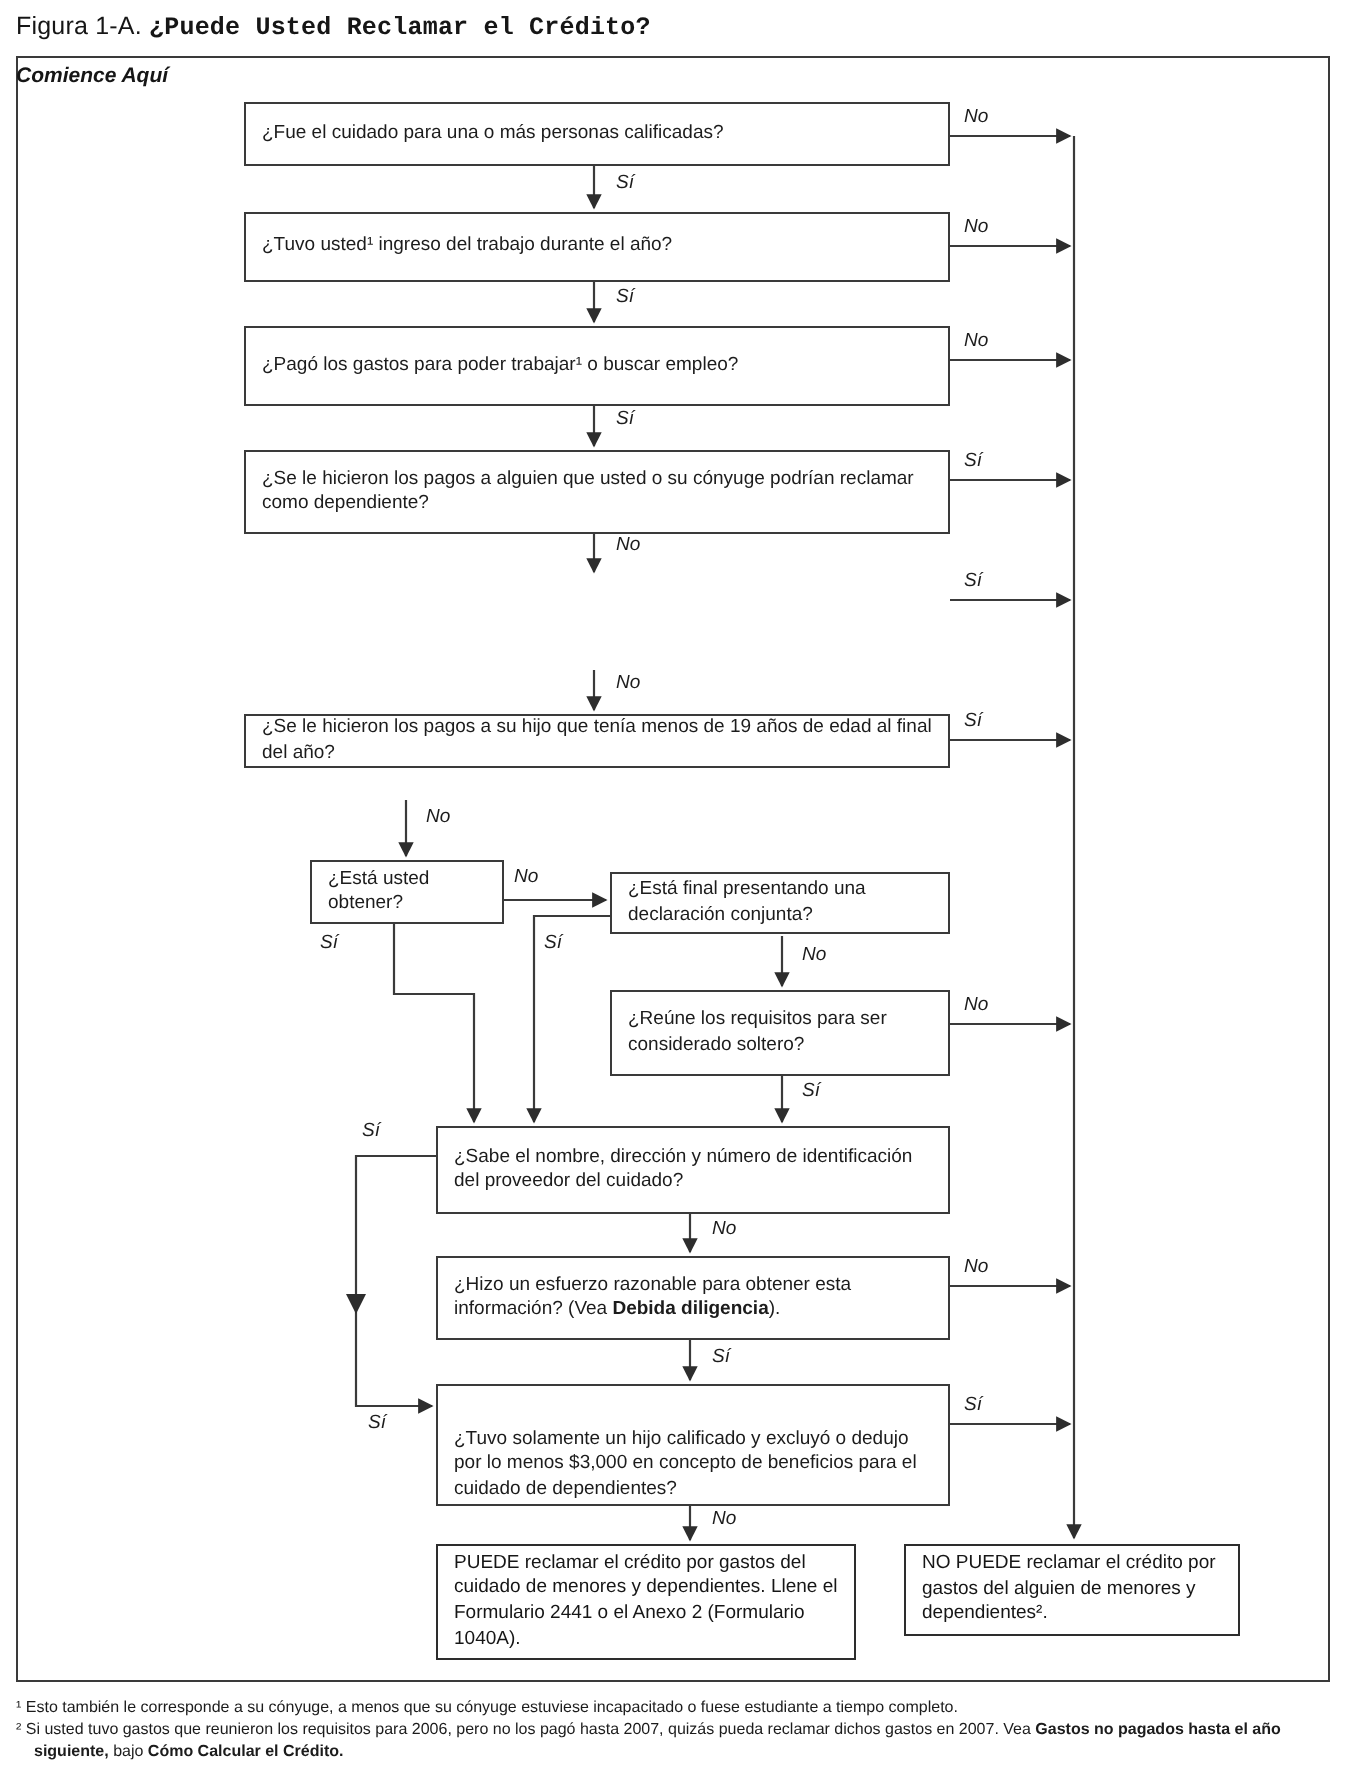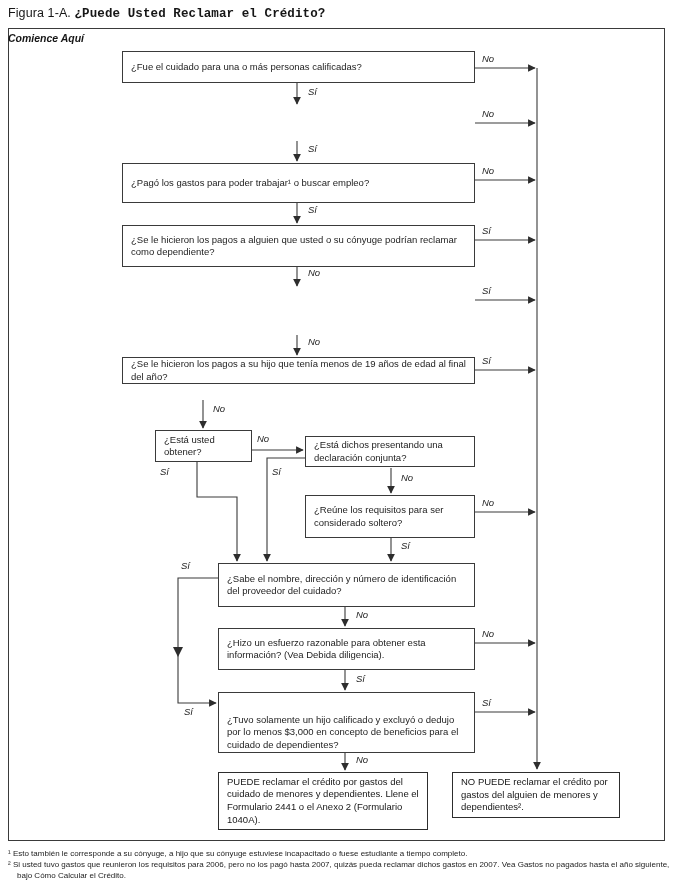--- a/index.html
+++ b/index.html
@@ -32,21 +32,21 @@
   }
   .rbox{
     position:absolute;box-sizing:border-box;
     border:1.3px solid #2d2d2d;background:#ffffff;
     display:flex;align-items:center;
     padding:3px 8px;font-size:9.5px;line-height:1.32;color:#161616;
   }
   .lbl{
     position:absolute;font-style:italic;font-size:9.5px;color:#1c1c1c;white-space:nowrap;
   }
-  .b{font-weight:normal;}
+  .b{font-weight:bold;}
   svg.wires{position:absolute;left:0;top:0;pointer-events:none;}
   .footnotes{
     position:absolute;left:8px;top:849px;width:662px;
     font-size:8px;line-height:1.3;color:#1c1c1c;
   }
   .fn{padding-left:9px;text-indent:-9px;margin:0 0 1px 0;}
 </style>
 </head>
 <body>
 
@@ -99,34 +99,37 @@
       <path d="M345,753 V770" marker-end="url(#arr)"></path>
 
       <path d="M218,578 H178 V703 H216" marker-end="url(#arr)"></path>
     </g>
     <polygon points="173,647 183,647 178,657" fill="#2d2d2d"></polygon>
   </svg>
 
   <div class="qbox" style="left:122px;top:51px;width:353px;height:32px">
     <span>¿Fue el cuidado para una o más personas calificadas?</span>
   </div>
+  <div class="qbox" style="left:122px;top:106px;width:353px;height:35px">
+    <span>¿Tuvo usted¹ ingreso del trabajo durante el año?</span>
+  </div>
   <div class="qbox" style="left:122px;top:163px;width:353px;height:40px">
     <span>¿Pagó los gastos para poder trabajar¹ o buscar empleo?</span>
   </div>
   <div class="qbox" style="left:122px;top:225px;width:353px;height:42px">
     <span>¿Se le hicieron los pagos a alguien que usted o su cónyuge podrían reclamar como dependiente?</span>
   </div>
   <div class="qbox" style="left:122px;top:357px;width:353px;height:27px">
     <span>¿Se le hicieron los pagos a su hijo que tenía menos de 19 años de edad al final del año?</span>
   </div>
   <div class="qbox" style="left:155px;top:430px;width:97px;height:32px">
     <span>¿Está usted obtener?</span>
   </div>
   <div class="qbox" style="left:305px;top:436px;width:170px;height:31px">
-    <span>¿Está dichos presentando una declaración conjunta?</span>
+    <span>¿Está final presentando una declaración conjunta?</span>
   </div>
   <div class="qbox" style="left:305px;top:495px;width:170px;height:43px">
     <span>¿Reúne los requisitos para ser considerado soltero?</span>
   </div>
   <div class="qbox" style="left:218px;top:563px;width:257px;height:44px">
     <span>¿Sabe el nombre, dirección y número de identificación del proveedor del cuidado?</span>
   </div>
   <div class="qbox" style="left:218px;top:628px;width:257px;height:42px">
     <span><span>¿Hizo un esfuerzo razonable para obtener esta información? (Vea </span><span class="b">Debida diligencia</span><span>).</span></span>
   </div>
@@ -164,17 +167,17 @@
   <div class="lbl" style="left:401px;top:472px">No</div>
   <div class="lbl" style="left:401px;top:540px">Sí</div>
 
   <div class="lbl" style="left:181px;top:560px">Sí</div>
   <div class="lbl" style="left:356px;top:609px">No</div>
   <div class="lbl" style="left:356px;top:673px">Sí</div>
   <div class="lbl" style="left:184px;top:706px">Sí</div>
   <div class="lbl" style="left:356px;top:754px">No</div>
 
   <div class="footnotes">
-    <p class="fn">¹ Esto también le corresponde a su cónyuge, a hijo que su cónyuge estuviese incapacitado o fuese estudiante a tiempo completo.</p>
+    <p class="fn">¹ Esto también le corresponde a su cónyuge, a menos que su cónyuge estuviese incapacitado o fuese estudiante a tiempo completo.</p>
     <p class="fn"><span>² Si usted tuvo gastos que reunieron los requisitos para 2006, pero no los pagó hasta 2007, quizás pueda reclamar dichos gastos en 2007. Vea </span><span class="b">Gastos no pagados hasta el año siguiente,</span><span> bajo </span><span class="b">Cómo Calcular el Crédito.</span></p>
   </div>
 
 </div>
 
 </body></html>

